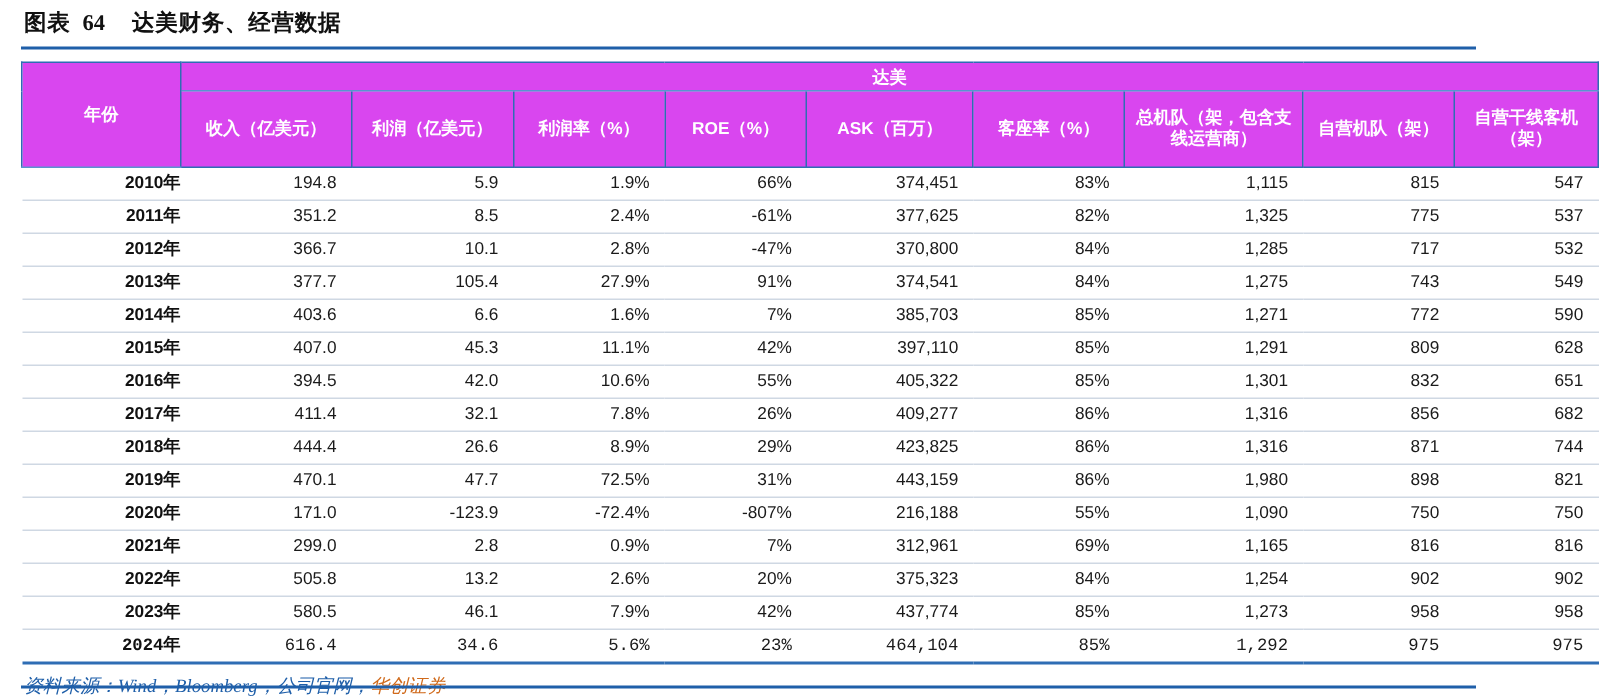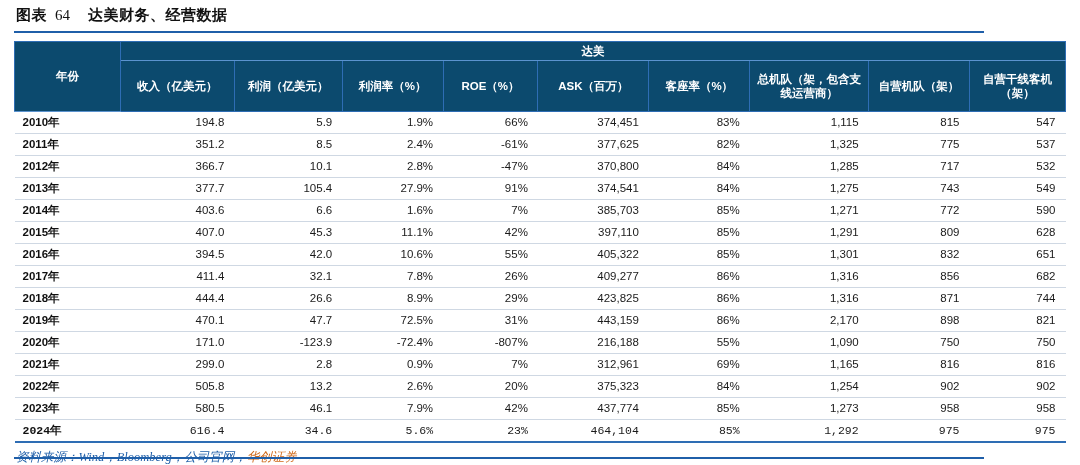--- a/index.html
+++ b/index.html
@@ -31,21 +31,21 @@
     margin-bottom: 0;
   }
   .title-label {
     font-size: 15px;
     font-weight: bold;
     color: #111;
     letter-spacing: 0.5px;
   }
   .title-number {
     font-size: 15px;
-    font-weight: normal;
+    font-weight: bold;
     color: #111;
     font-family: "Liberation Serif", serif;
   }
   .title-text {
     font-size: 15px;
     font-weight: bold;
     color: #111;
     margin-left: 10px;
     letter-spacing: 0.5px;
     text-align: center;
@@ -55,21 +55,21 @@
     border-collapse: collapse;
     width: 1052px;
     margin-top: 8px;
     table-layout: fixed;
   }
   table.data th, table.data td {
     font-size: 11.5px;
     padding: 0;
   }
   thead th {
-    background: #0c4a6e;
+    background: #d946ef;
     color: #ffffff;
     font-weight: bold;
     text-align: center;
     vertical-align: middle;
     border: 1px solid #2e6db4;
   }
   thead th.group {
     height: 18px;
     font-size: 11.5px;
     border-bottom: 1px solid #5b93cf;
@@ -79,21 +79,21 @@
     padding: 2px 6px;
     line-height: 1.25;
   }
   tbody td {
     border-bottom: 1px solid #cfd8e3;
     height: 21px;
     line-height: 21px;
     color: #1a1a1a;
   }
   tbody td.year {
-    text-align: left;
+    text-align: right;
     padding-left: 8px;
     font-weight: bold;
     color: #111;
   }
   tbody td.num {
     text-align: right;
     padding-right: 10px;
   }
   tbody tr:last-child td {
     border-bottom: 2px solid #2e6db4;
@@ -274,21 +274,21 @@
         <td class="num">744</td>
       </tr>
       <tr>
         <td class="year">2019年</td>
         <td class="num">470.1</td>
         <td class="num">47.7</td>
         <td class="num">72.5%</td>
         <td class="num">31%</td>
         <td class="num">443,159</td>
         <td class="num">86%</td>
-        <td class="num">2,170</td>
+        <td class="num">1,980</td>
         <td class="num">898</td>
         <td class="num">821</td>
       </tr>
       <tr>
         <td class="year">2020年</td>
         <td class="num">171.0</td>
         <td class="num">-123.9</td>
         <td class="num">-72.4%</td>
         <td class="num">-807%</td>
         <td class="num">216,188</td>

